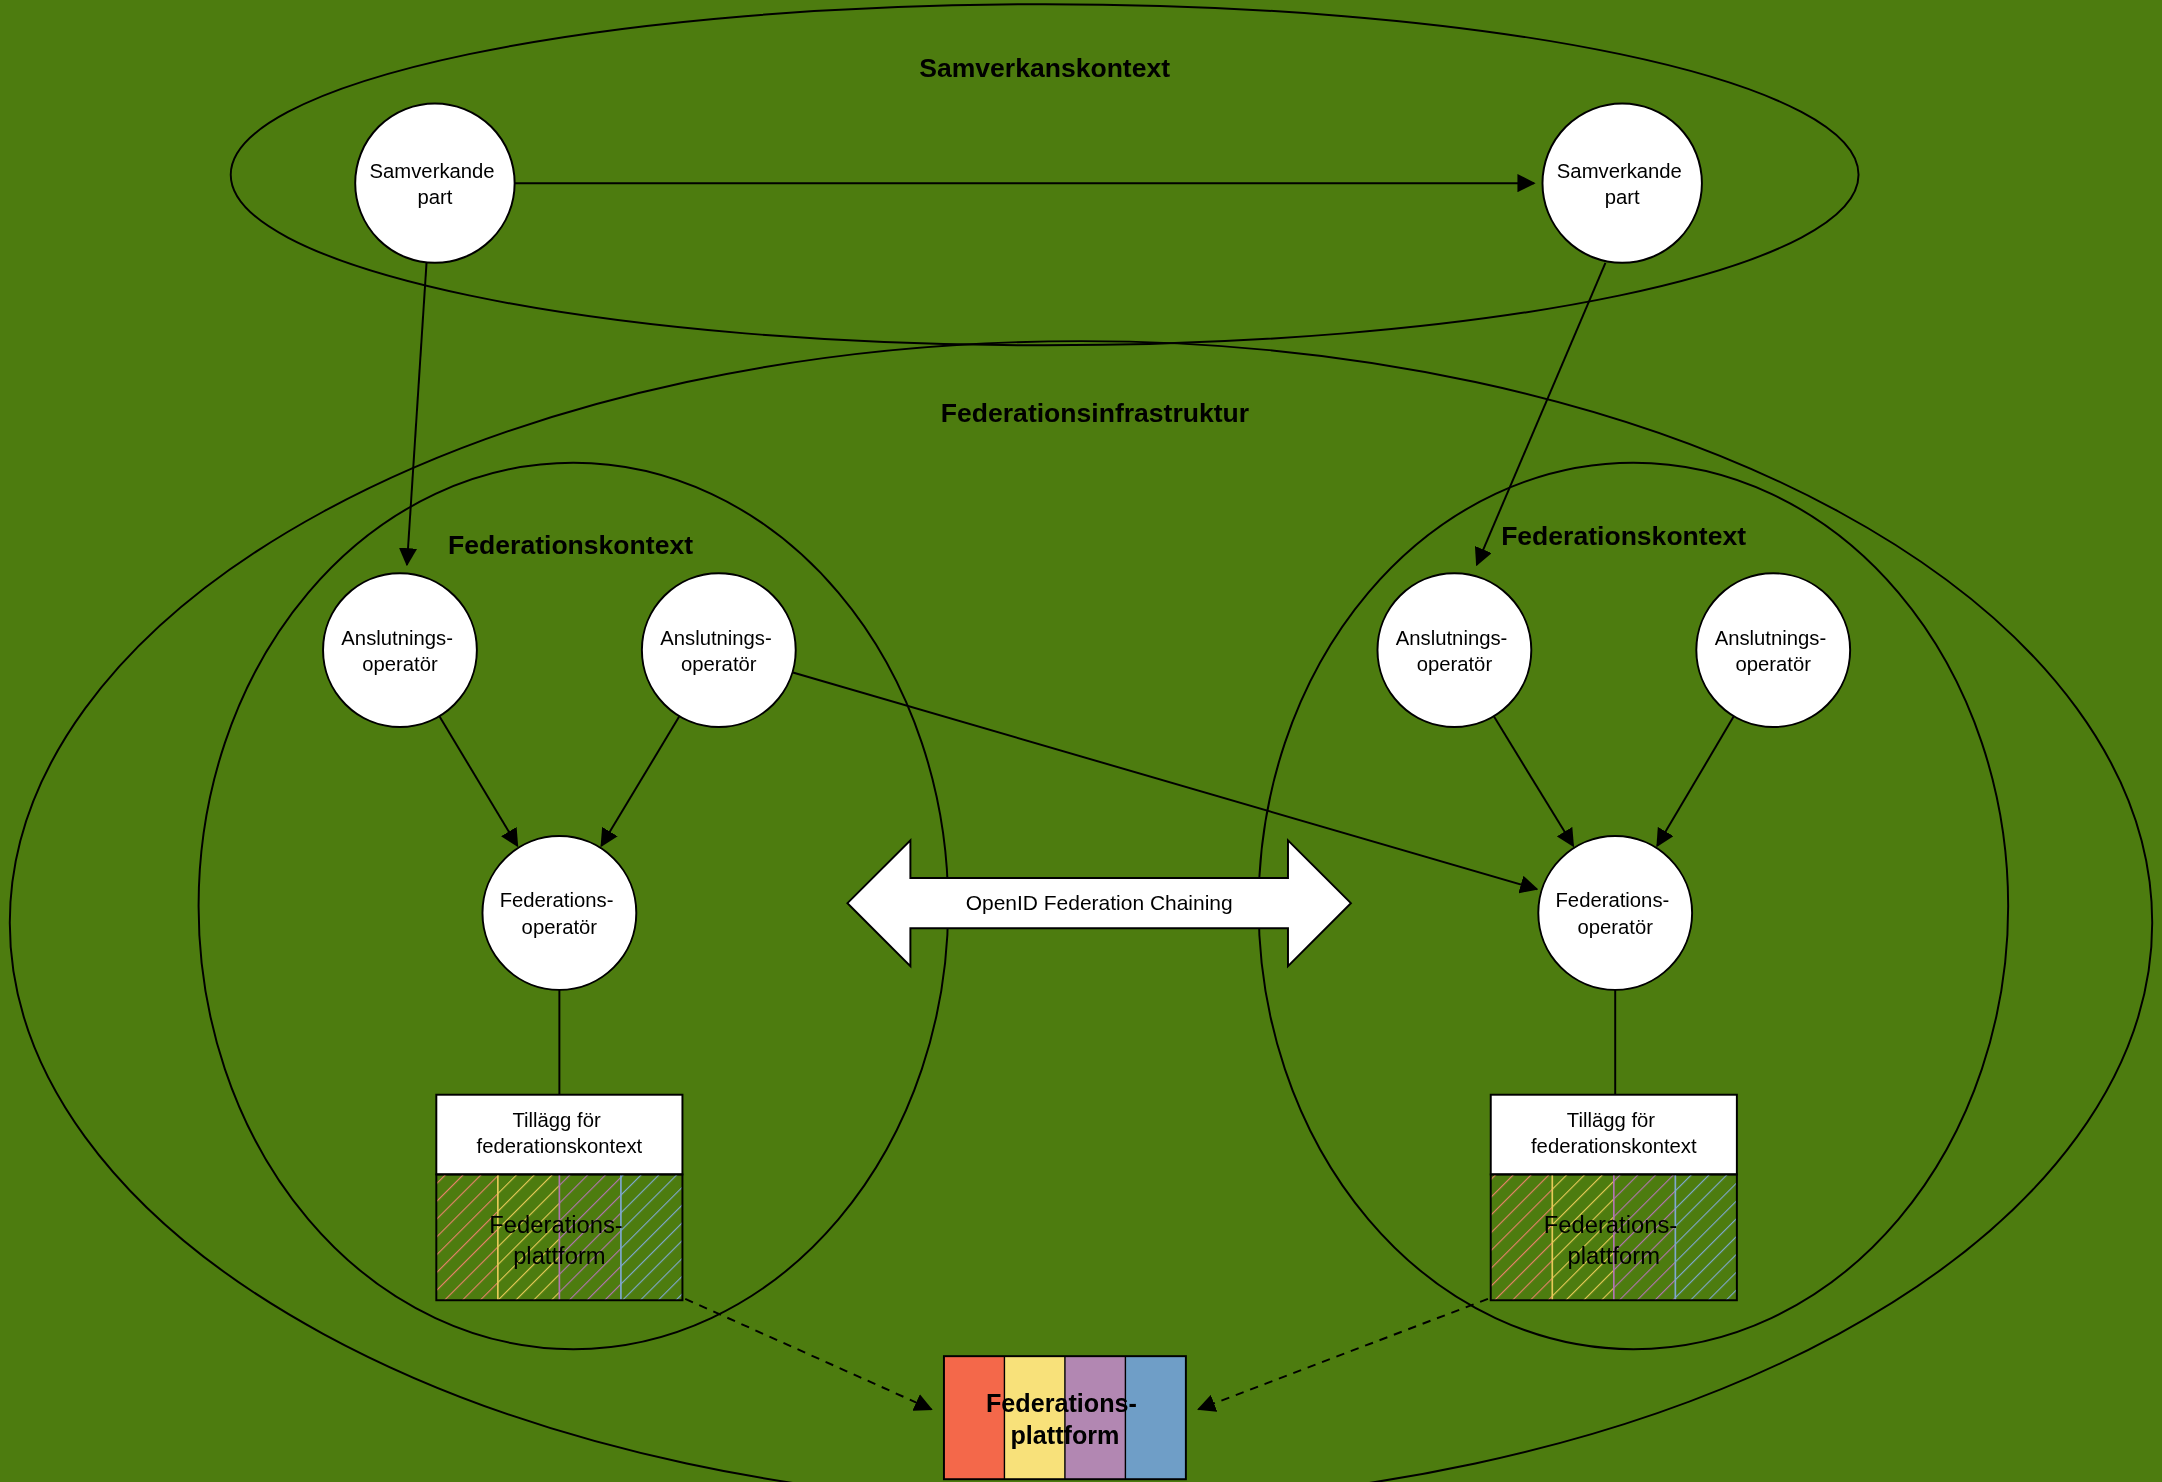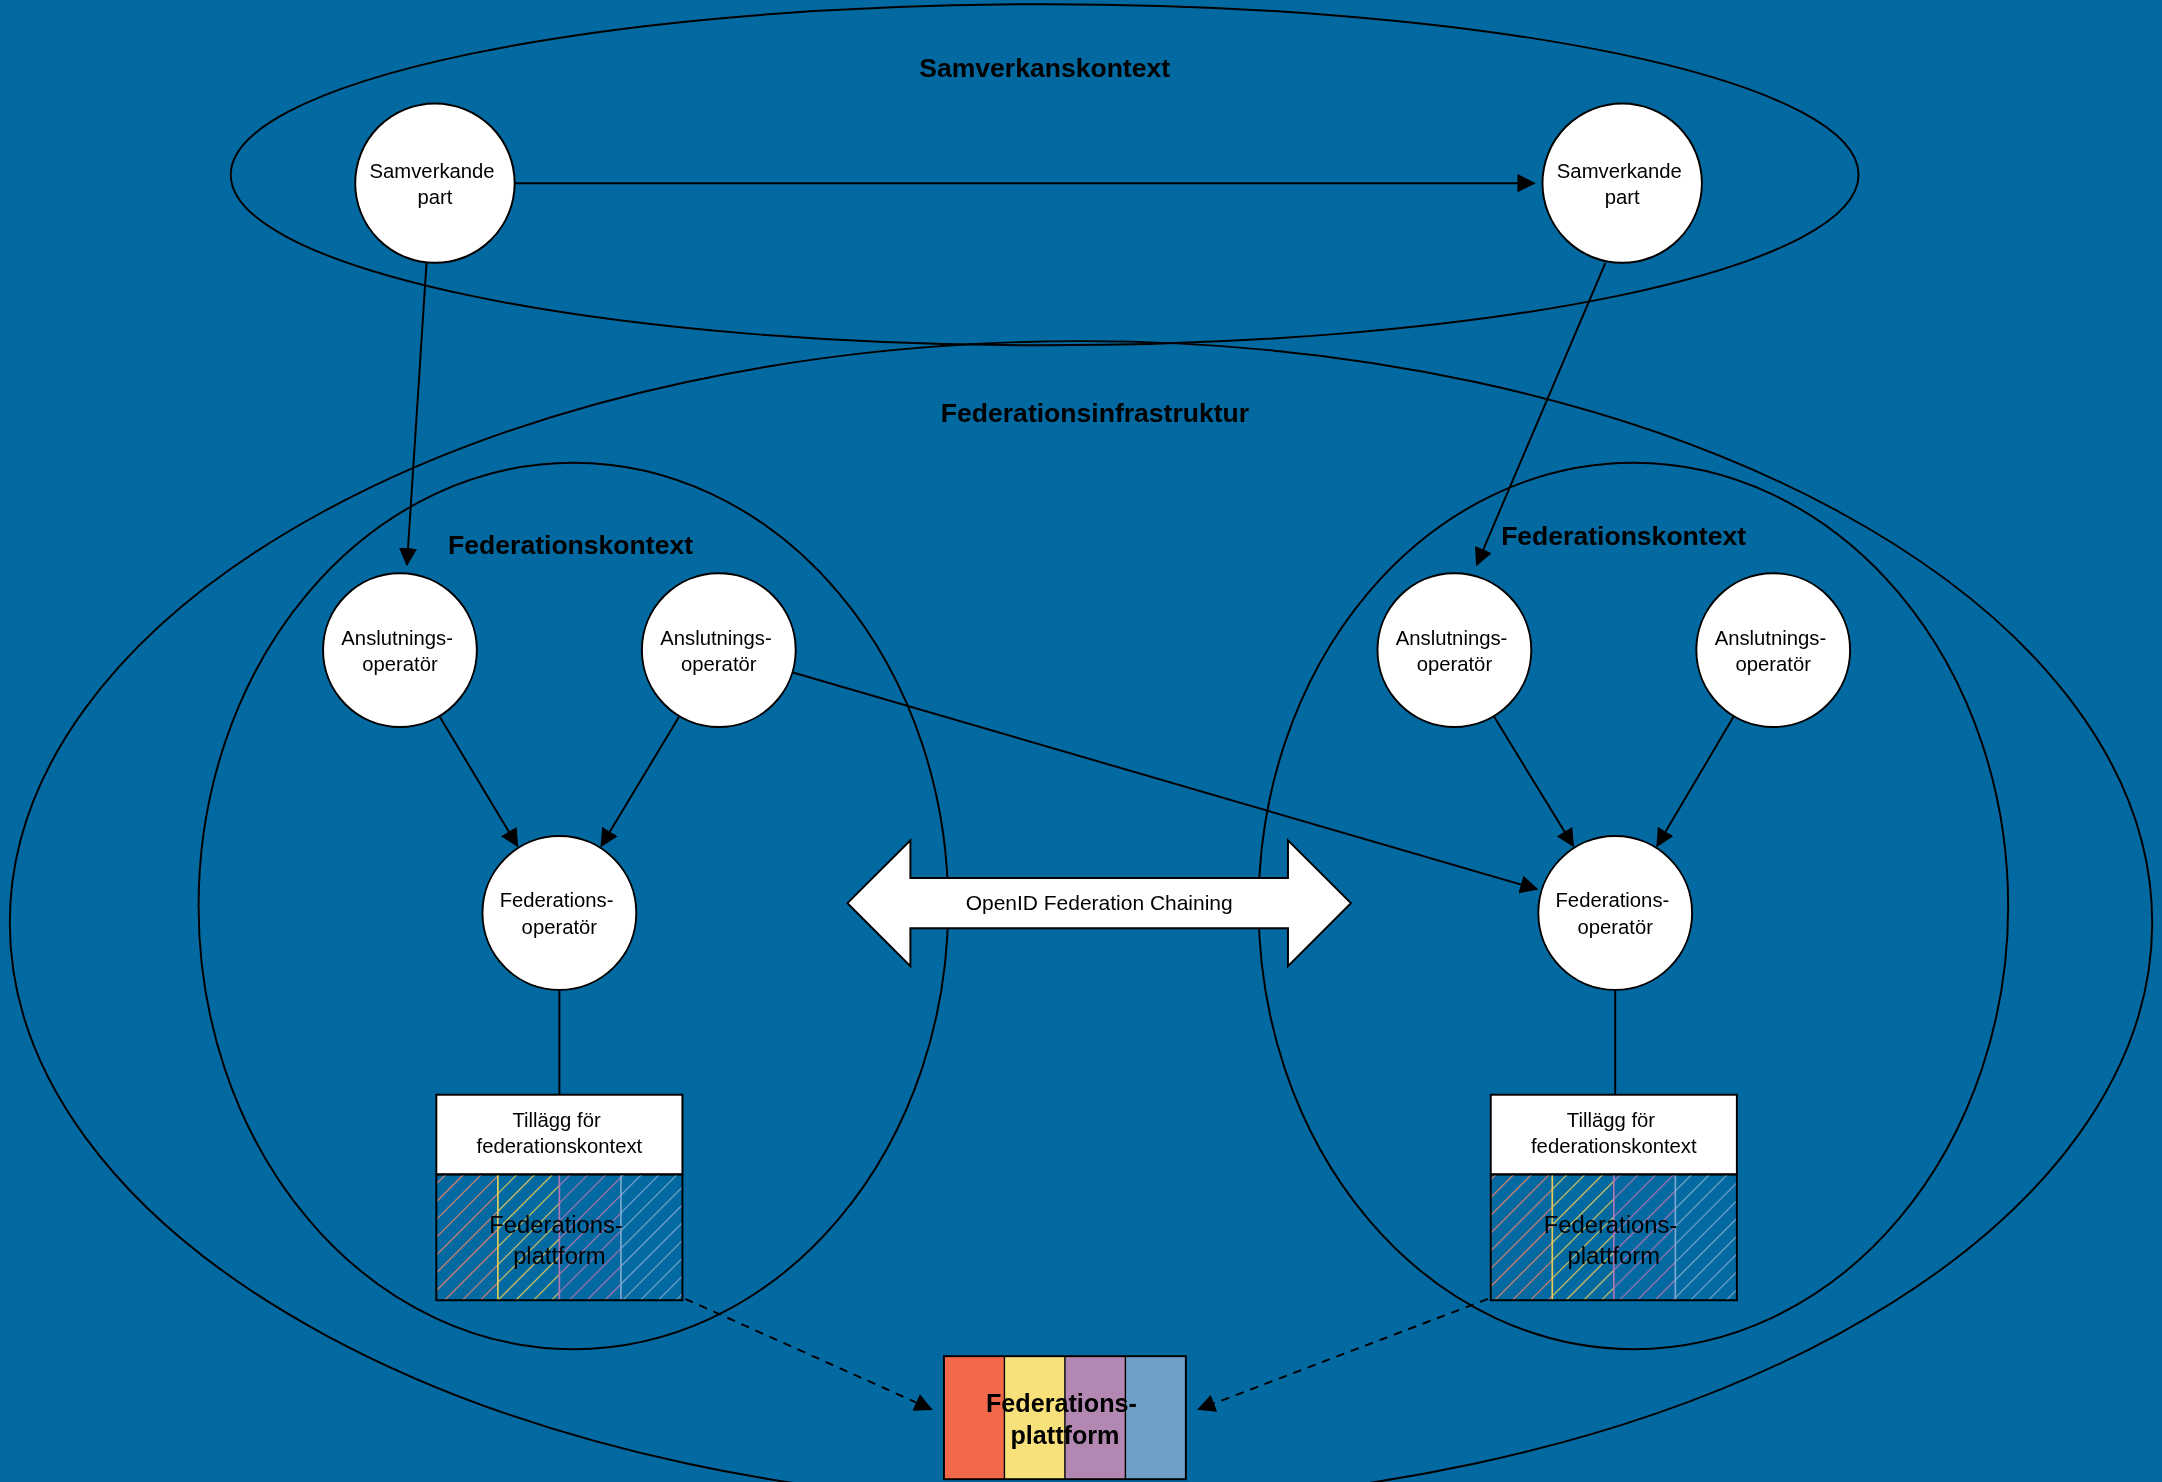--- a/index.html
+++ b/index.html
@@ -4,21 +4,21 @@
 <style>
   html, body {
     margin: 0;
     padding: 0;
     background: #ffffff;
   }
   .canvas {
     position: relative;
     width: 2162px;
     height: 1482px;
-    background: #0369a1;
+    background: #4d7c0f;
     overflow: hidden;
   }
   svg { display: block; }
   svg text {
     font-family: "Liberation Sans", "DejaVu Sans", sans-serif;
     fill: #000000;
   }
   .title-text   { font-size: 19px; font-weight: bold; }
   .node-text    { font-size: 14.5px; }
   .box-text     { font-size: 14.5px; }

